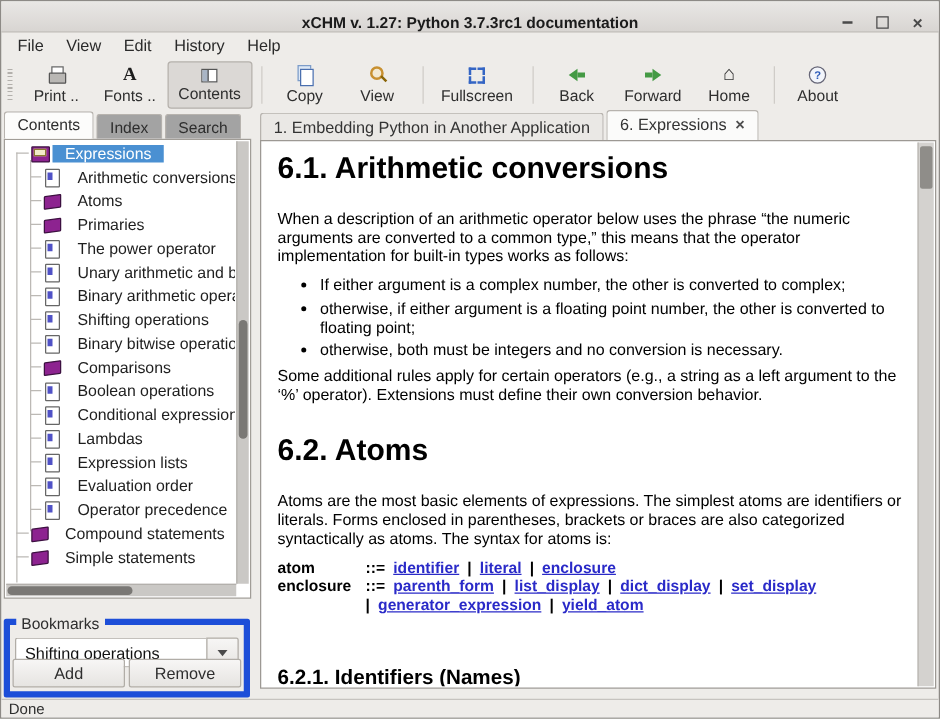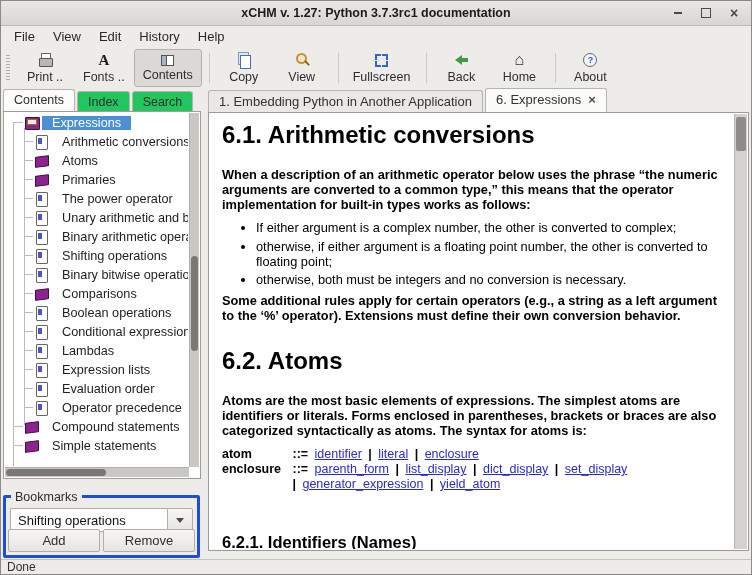--- a/index.html
+++ b/index.html
@@ -2,21 +2,21 @@
 <html><head>
 <meta charset="utf-8">
 <style>
   html,body{margin:0;padding:0;background:#b0aeab;}
   *{box-sizing:border-box;}
   .window{position:relative;width:752px;height:575px;background:#eeece9;border:1px solid #8d8a86;
     font-family:"Liberation Sans","DejaVu Sans",sans-serif;overflow:hidden;}
 
   
   .titlebar{position:relative;height:25px;background:linear-gradient(#e9e7e5,#d8d5d2);
-    border-bottom:1px solid #bdbab6;display:flex;align-items:center;}
+    border-bottom:1px solid #bdbab6;display:flex;align-items:flex-end;}
   .title{position:absolute;left:0;right:0;text-align:center;font-size:12.5px;font-weight:700;color:#1b1b1b;}
   .win-controls{margin-left:auto;display:flex;gap:14px;padding-right:10px;z-index:2;align-items:center;}
   .wc{width:14px;height:14px;display:flex;align-items:center;justify-content:center;}
   .minimize-glyph::before{content:"";width:8px;height:2px;background:#4a4a4a;}
   .maximize-glyph::before{content:"";width:8px;height:8px;border:1px solid #4a4a4a;}
   .close-glyph::before{content:"×";font-size:14px;font-weight:700;color:#4a4a4a;line-height:1;}
 
   
   .menubar{display:flex;align-items:center;height:21px;padding:0 4px;font-size:13px;color:#2a2a2a;}
   .menu-item{padding:1px 9px;}
@@ -59,21 +59,21 @@
   .back-icon::after{content:"";width:6px;height:4px;background:#449a44;}
   .forward-icon::before{content:"";width:6px;height:4px;background:#449a44;}
   .forward-icon::after{content:"";width:0;height:0;border-style:solid;border-width:5px 0 5px 7px;border-color:transparent transparent transparent #449a44;}
   .home-icon::before{content:"⌂";font-size:16px;color:#333;line-height:1;}
   .about-icon::before{content:"?";width:12px;height:12px;border-radius:50%;border:1px solid #667;background:#f2f5fb;
     font-size:9px;font-weight:700;color:#2d5bb8;display:flex;align-items:center;justify-content:center;}
 
   
   .sidebar{position:absolute;top:88px;left:0;width:203px;bottom:15px;}
   .side-tabs{display:flex;height:22px;padding-left:2px;align-items:flex-end;}
-  .side-tab{padding:3px 10px 2px;font-size:12.5px;color:#2e2e2e;background:#22c55e;
+  .side-tab{padding:3px 10px 2px;font-size:12.5px;color:#2e2e2e;background:#a3a3a3;
     border:1px solid #b7b3ae;border-bottom:none;border-radius:3px 3px 0 0;margin-right:2px;}
   .side-tab.active{background:#fcfcfb;padding-bottom:4px;position:relative;z-index:2;}
   .tree-box{position:absolute;top:22px;left:2px;right:3px;height:368px;background:#fff;border:1px solid #a19d97;}
   .tree-items{position:absolute;left:1px;top:1px;right:12px;bottom:12px;overflow:hidden;}
   .guide{position:absolute;width:1px;background:#bcb9b5;}
   .guide-root{left:8px;top:9px;height:352px;}
   .guide-child{left:19px;top:15px;height:297px;}
   .tree-row{height:19px;display:flex;align-items:center;font-size:12.7px;color:#1e1e1e;position:relative;white-space:nowrap;}
   .tree-row.lvl-0{padding-left:20px;}
   .tree-row.lvl-1{padding-left:30px;}
@@ -86,21 +86,21 @@
   .book-closed-icon::before{content:"";position:absolute;left:0;top:2px;width:12px;height:9px;background:#8d2390;border:1px solid #3c1040;border-radius:1px;transform:skewY(-8deg);}
   .book-open-icon::before{content:"";position:absolute;left:0;top:1px;width:13px;height:11px;background:#8d2390;border:1px solid #3c1040;border-radius:1px;}
   .book-open-icon::after{content:"";position:absolute;left:2px;top:3px;width:8px;height:4px;background:#f3ecca;border:1px solid #8a7a30;}
   .tree-label{padding:0 10px;}
   .tree-label.selected{background:#4a90d2;color:#fff;}
   .tree-vscroll{position:absolute;top:1px;right:1px;bottom:11px;width:10px;background:#cac8c5;border-left:1px solid #b3b0ac;}
   .tree-vthumb{position:absolute;left:1px;right:1px;top:143px;height:95px;background:#7a7875;border-radius:4px;}
   .tree-hscroll{position:absolute;left:1px;right:11px;bottom:1px;height:10px;background:#cac8c5;border-top:1px solid #b3b0ac;}
   .tree-hthumb{position:absolute;top:1px;bottom:1px;left:1px;width:100px;background:#7a7875;border-radius:4px;}
 
-  .bookmarks{position:absolute;left:2px;right:4px;top:406px;bottom:1px;border:3px solid #1d4ed8;border-radius:2px;}
+  .bookmarks{position:absolute;left:2px;right:4px;top:406px;bottom:1px;border:5px solid #1d4ed8;border-radius:2px;}
   .bm-label{position:absolute;top:-8px;left:5px;background:#eeece9;padding:0 4px;font-size:12.5px;color:#2e2e2e;}
   .combo{position:absolute;top:10px;left:4px;right:4px;height:24px;display:flex;}
   .combo-field{flex:1;background:#fff;border:1px solid #b1ada7;border-right:none;border-radius:2px 0 0 2px;
     font-size:13px;display:flex;align-items:center;padding-left:7px;color:#111;}
   .combo-btn{width:26px;border:1px solid #b1ada7;border-radius:0 2px 2px 0;
     background:linear-gradient(#f7f6f5,#e7e5e2);display:flex;align-items:center;justify-content:center;}
   .combo-btn::before{content:"";width:0;height:0;border-left:4px solid transparent;border-right:4px solid transparent;border-top:5px solid #4a4a4a;}
   .bm-buttons{position:absolute;left:2px;right:2px;bottom:3px;display:flex;gap:3px;}
   .bm-btn{flex:1;height:23px;border:1px solid #b1ada7;border-radius:2px;font-size:13px;color:#2e2e2e;
     background:linear-gradient(#f7f6f5,#e6e4e1);display:flex;align-items:center;justify-content:center;}
@@ -114,28 +114,28 @@
   .tab-close{display:none;}
   .tab-close.show{display:inline-block;}
   .tab-close.show::before{content:"×";font-weight:700;font-size:13px;color:#4e4e4e;line-height:1;}
   .content-box{position:absolute;top:23px;left:4px;right:2px;bottom:8px;background:#fff;border:1px solid #9d9994;}
   .content-vscroll{position:absolute;top:1px;right:1px;bottom:1px;width:13px;background:#d4d2cf;border-left:1px solid #b9b6b2;}
   .content-vthumb{position:absolute;left:1px;right:1px;top:3px;height:34px;background:#8f8d89;border-radius:2px;}
   .doc{position:absolute;left:1px;top:1px;right:15px;bottom:1px;overflow:hidden;
     padding:8px 6px 0 12px;font-size:12.8px;line-height:1.16;color:#000;}
   .doc-h1{font-size:24px;font-weight:700;margin:0 0 20px;line-height:1.1;}
   .doc-h1.atoms{margin-top:24px;}
-  .doc p{margin:0 0 8px;font-weight:bold;}
+  .doc p{margin:0 0 8px;}
   .doc p.para2{margin-bottom:0;}
   .doc ul{margin:6px 0 6px;padding-left:34px;}
   .doc li{margin-bottom:4px;}
   .grammar{margin:0 0 40px;font-size:12.5px;line-height:1.22;}
   .grammar .dfn{font-weight:700;display:inline-block;min-width:64px;}
   .grammar .op{font-weight:700;padding:0 3px;}
-  .grammar .link{color:#2a2ac8;text-decoration:underline;}
+  .grammar .link{color:#2a2ac8;text-decoration:underline;font-weight:bold;}
   .grammar .pad{display:inline-block;width:64px;}
   .doc-h3{font-size:16.5px;font-weight:700;margin:0;line-height:1.15;}
 
   
   .statusbar{position:absolute;left:0;right:0;bottom:0;height:15px;border-top:1px solid #c6c3bf;
     background:#eeece9;display:flex;align-items:center;padding-left:6px;font-size:12px;color:#2e2e2e;}
 </style>
 </head>
 <body>
 
@@ -195,20 +195,24 @@
       <div class="tb-btn sep-before">
         <span class="tb-icon fullscreen-icon"></span>
         <span class="tb-label">Fullscreen</span>
       </div>
 
       <div class="tb-btn sep-before">
         <span class="tb-icon back-icon"></span>
         <span class="tb-label">Back</span>
       </div>
 
+      <div class="tb-btn">
+        <span class="tb-icon forward-icon"></span>
+        <span class="tb-label">Forward</span>
+      </div>
 
       <div class="tb-btn">
         <span class="tb-icon home-icon"></span>
         <span class="tb-label">Home</span>
       </div>
 
       <div class="tb-btn sep-before">
         <span class="tb-icon about-icon"></span>
         <span class="tb-label">About</span>
       </div>

